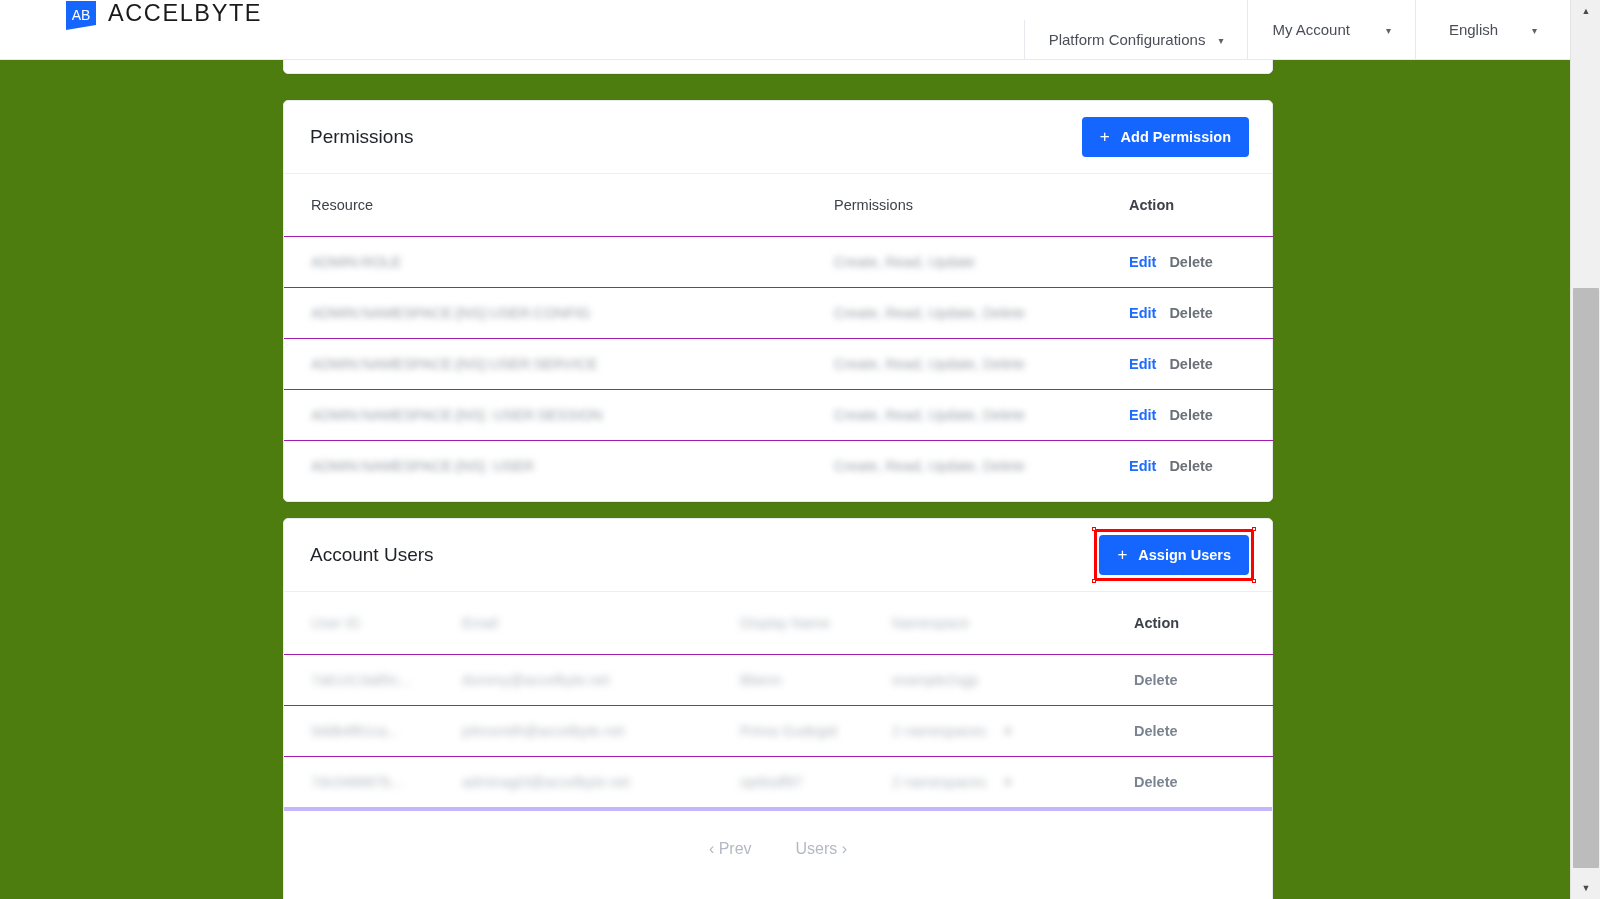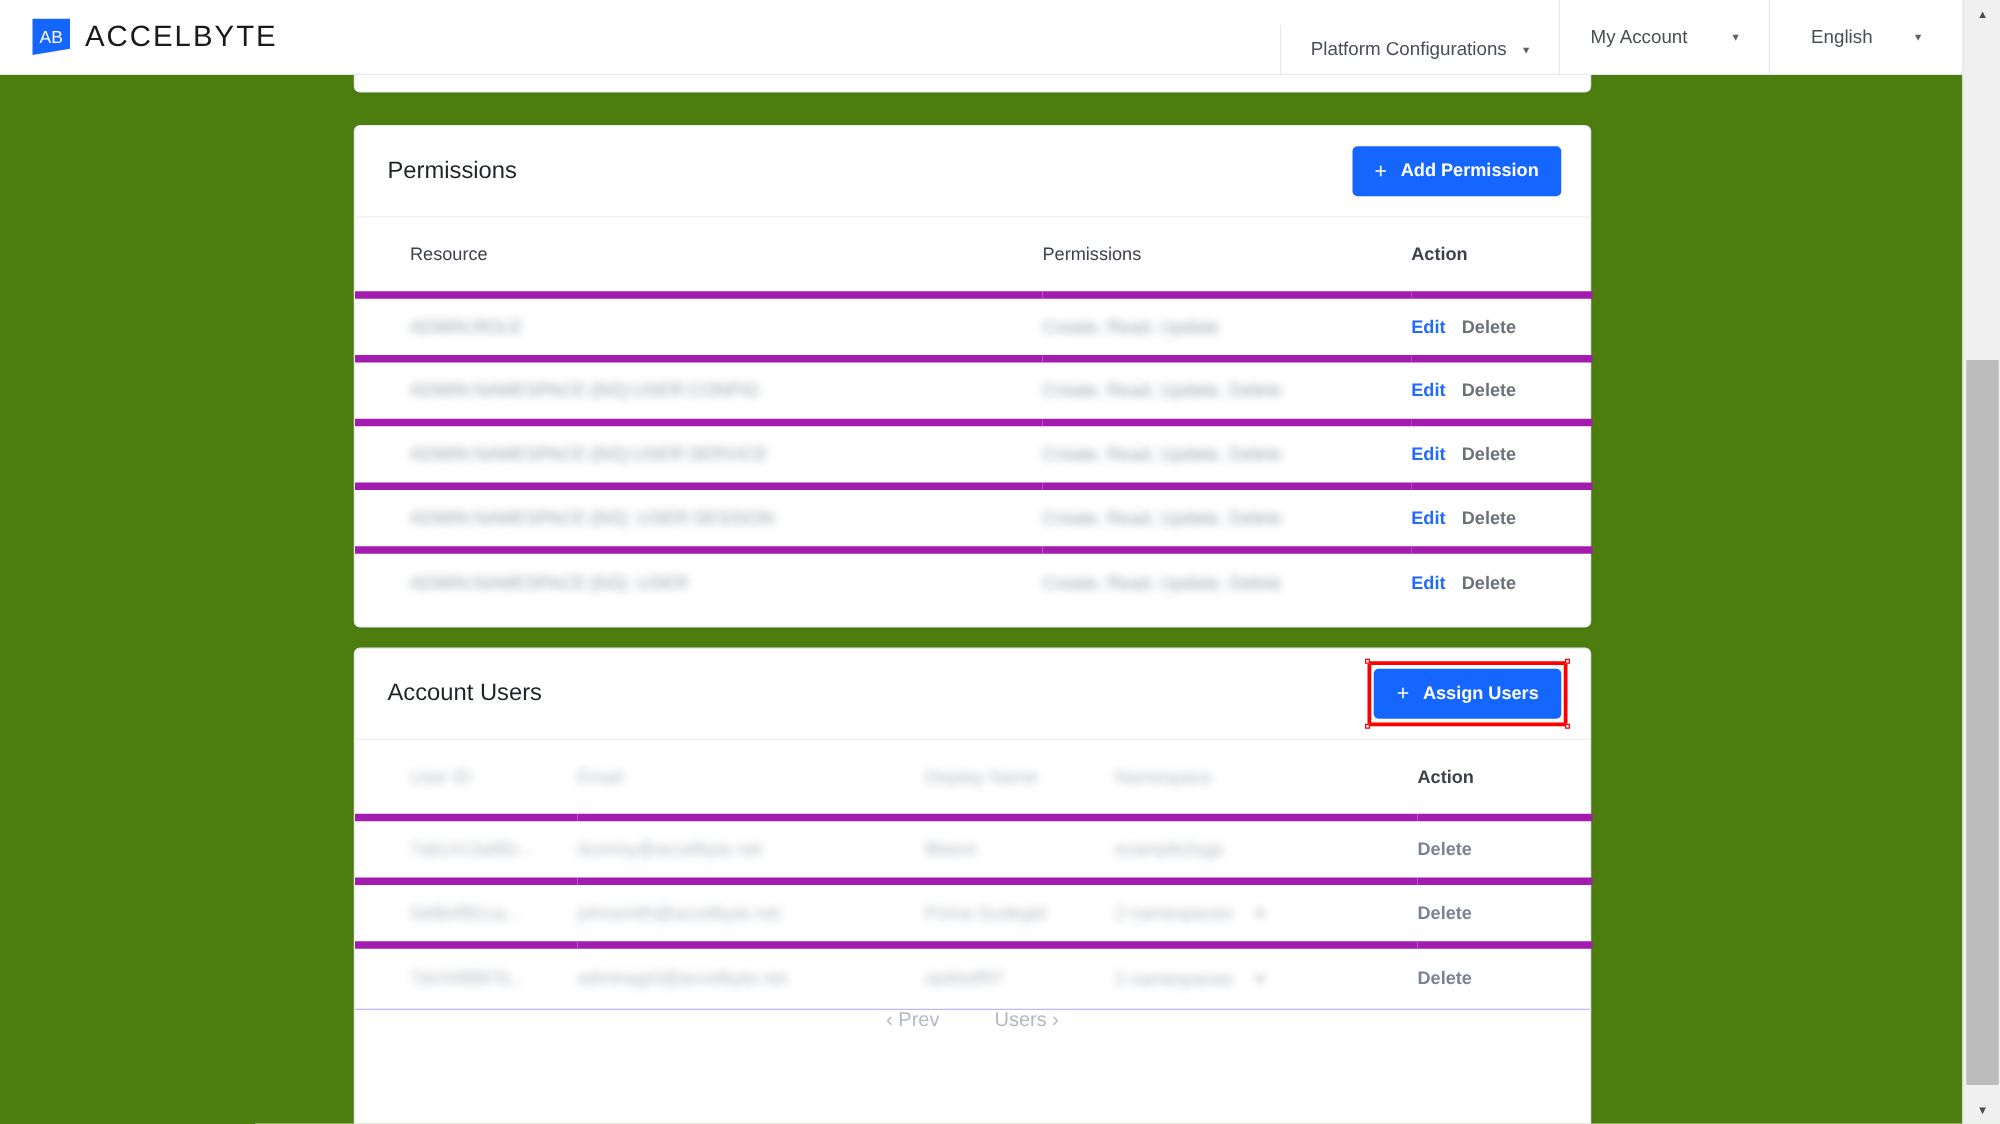--- a/index.html
+++ b/index.html
@@ -18,23 +18,24 @@
   
   .topbar {
     position: absolute; top: 0; left: 0;
     width: 1570px; height: 60px;
     background: #ffffff;
     display: flex; align-items: stretch;
     border-bottom: 1px solid #e6e9ed;
     z-index: 5;
   }
   .brand {
-    display: flex; align-items: center; gap: 11px;
+    display: flex; gap: 11px;
     padding-left: 25px;
     flex: 0 0 auto;
+    margin-left: 40px;
   }
   .logo-mark {
     width: 32px; height: 31px;
     position: relative;
     display: block;
   }
   .logo-mark svg { display:block; }
   .brand-text {
     font-size: 23.5px;
     letter-spacing: 1.6px;
@@ -144,41 +145,41 @@
   .tbl { width: 100%; border-collapse: collapse; table-layout: fixed; }
   .tbl th, .tbl td {
     text-align: left;
     font-weight: 400;
     font-size: 14.5px;
     color: #3d424a;
     padding: 0;
     vertical-align: middle;
   }
   .tbl thead tr { height: 62px; }
-  .tbl tbody tr { height: 51px; border-top: 6px solid #a21caf; }
-  .tbl th:first-child, .tbl td:first-child { padding-left: 44px; }
+  .tbl tbody tr { height: 51px; border-top: 1px solid #a21caf; }
+  .tbl th:first-child, .tbl td:first-child { padding-left: 27px; }
   .tbl th:last-child,  .tbl td:last-child  { padding-right: 27px; font-weight: bold; }
 
   .blur-lite  { filter: blur(3.4px); color: #9aa0a8; }
   .blur-heavy { filter: blur(3.6px); color: #b4b9c0; }
 
   .act-edit {
     color: #1f6bff; cursor: pointer; margin-right: 13px;
   }
   .act-del {
     color: #6b7178; cursor: pointer;
   }
   .act-del-soft { color: #7b8390; cursor: pointer; }
 
   
   .pager {
     height: 80px;
-    display: flex; justify-content: center;
+    display: flex; align-items: center; justify-content: center;
     gap: 44px;
-    border-top: 1px solid #c4b5fd;
+    border-top: 4px solid #c4b5fd;
   }
   .pager span {
     font-size: 16px;
     color: #b3b9c4;
     cursor: pointer;
     white-space: nowrap;
   }
 
   
   .sbar {

